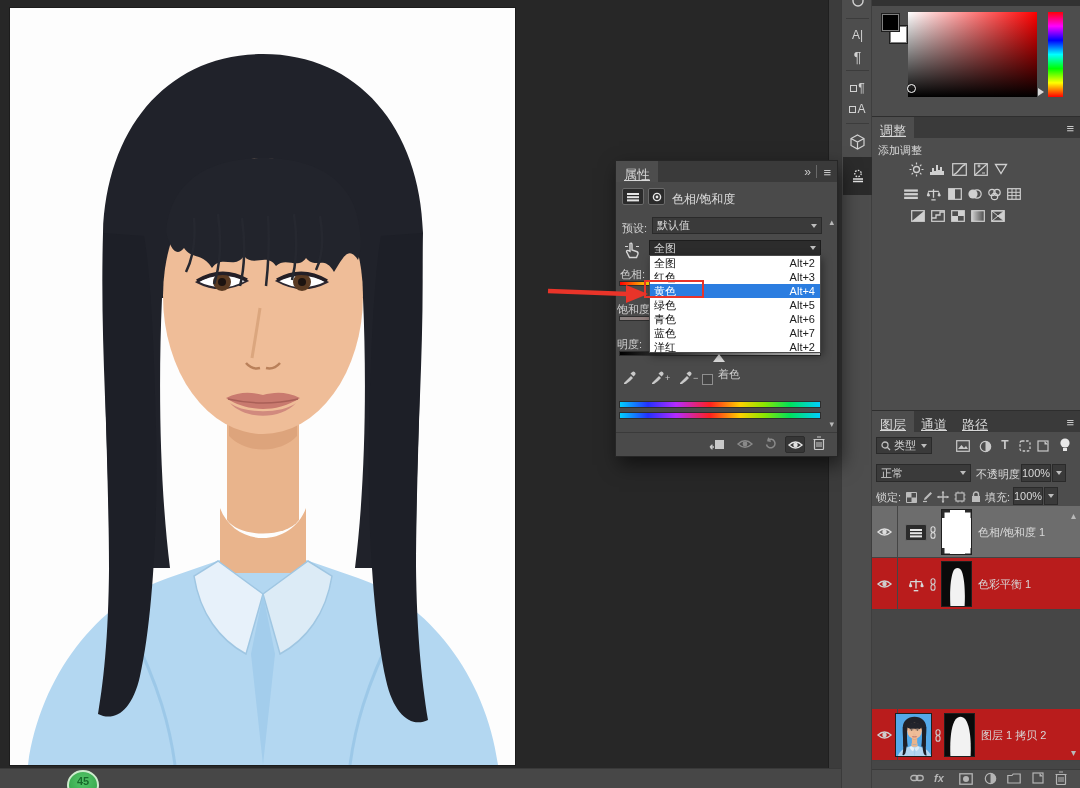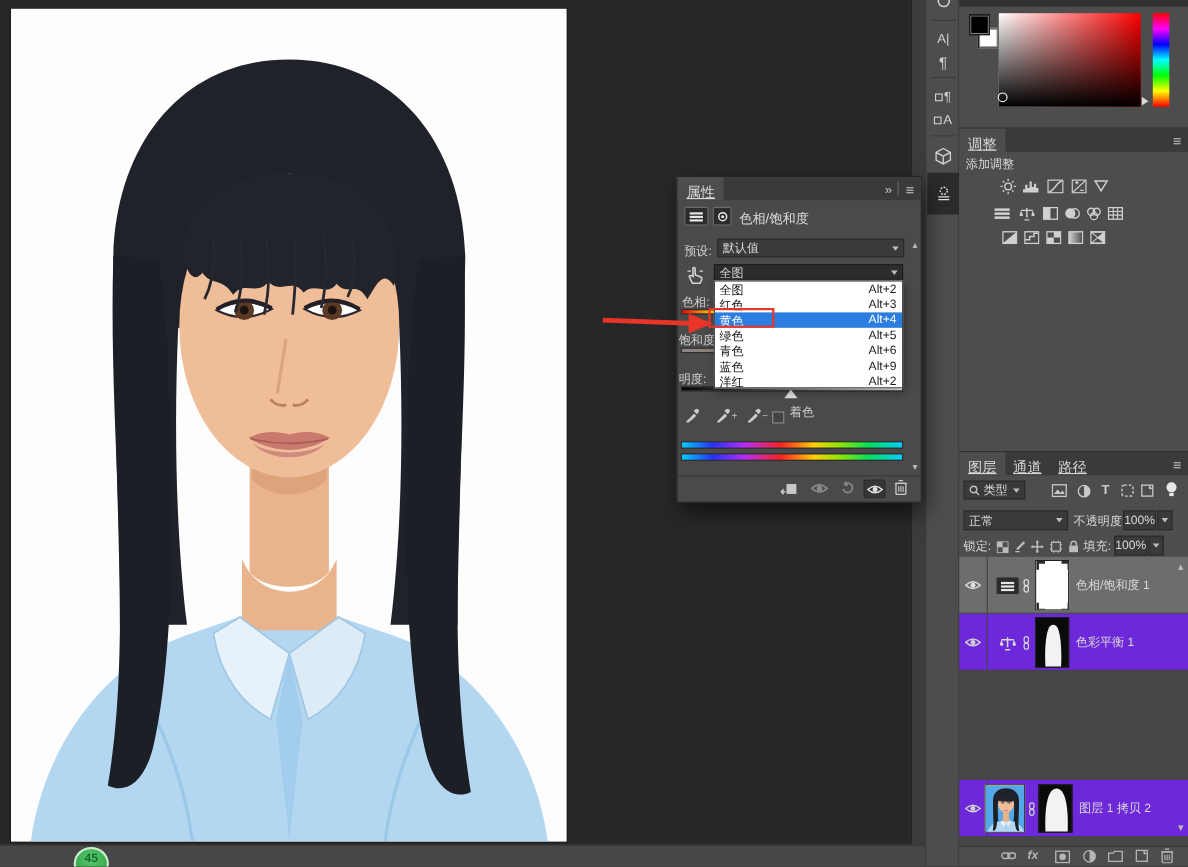--- a/index.html
+++ b/index.html
@@ -34,21 +34,21 @@
   .swatch{position:absolute;width:19px;height:19px;border:1px solid #1e1e1e;box-shadow:0 0 0 1px #808080 inset;}
   .hue-field{left:36px;top:12px;width:129px;height:85px;
     background:linear-gradient(to top,#000,rgba(0,0,0,0)),linear-gradient(to right,#fff,#f00);}
   .hue-strip{left:176px;top:12px;width:15px;height:85px;
     background:linear-gradient(to bottom,#ff0006,#ff00ff,#0000ff,#00ffff,#00ff00,#ffff00,#ff0000);}
   .ring{left:35px;top:84px;width:9px;height:9px;border:1.5px solid #fff;border-radius:50%;box-shadow:0 0 1px #000;}
   .hue-arrow{left:166px;top:88px;width:0;height:0;border-top:4px solid transparent;border-bottom:4px solid transparent;border-left:6px solid #d9d9d9;}
   
   .adj-ic{position:absolute;width:20px;height:16px;display:flex;align-items:center;justify-content:center;}
   
-  .lrow{position:absolute;left:0;width:208px;height:52px;background:#6d28d9;border-bottom:1px solid #444;}
+  .lrow{position:absolute;left:0;width:208px;height:52px;background:#b91c1c;border-bottom:1px solid #444;}
   .lrow.sel{background:#6d6d6d;}
   .eyecell{position:absolute;left:0;top:0;width:26px;height:52px;border-right:1px solid #454545;display:flex;align-items:center;justify-content:center;}
   .thumb{position:absolute;border:1px solid #1f1f1f;overflow:hidden;background:#fff;}
   .badge-ic{position:absolute;width:22px;height:17px;background:#2b2b2b;border:1px solid #6a6a6a;border-radius:2px;display:flex;align-items:center;justify-content:center;}
   .checker{background:repeating-conic-gradient(#c9c9c9 0 90deg,#ffffff 0 180deg) 0 0/10px 10px;}
   
   .props{left:615px;top:160px;width:223px;height:297px;background:#4a4a4a;border:1px solid #262626;box-shadow:4px 8px 18px rgba(0,0,0,.55);z-index:20;}
   .props .tabbar{width:221px;}
   .plabel{position:absolute;color:#cfcfcf;font-size:11px;white-space:nowrap;}
   .dd-list{position:absolute;left:33px;top:94px;width:172px;height:98px;background:#fff;border:1px solid #4a4a4a;z-index:5;box-shadow:2px 3px 8px rgba(0,0,0,.4);}
@@ -598,21 +598,21 @@
       <div class="dd-row">
           <span>绿色</span>
           <span class="sc">Alt+5</span>
         </div>
       <div class="dd-row">
           <span>青色</span>
           <span class="sc">Alt+6</span>
         </div>
       <div class="dd-row">
           <span>蓝色</span>
-          <span class="sc">Alt+9</span>
+          <span class="sc">Alt+7</span>
         </div>
       <div class="dd-row">
           <span>洋红</span>
           <span class="sc">Alt+2</span>
         </div>
     </div>
     <div class="red-rect"></div>
 
     <div class="ptool" style="left:6px;top:210px">
         <svg class="ic" width="14" height="14" viewBox="0 0 14 14" color="#c9c9c9">

